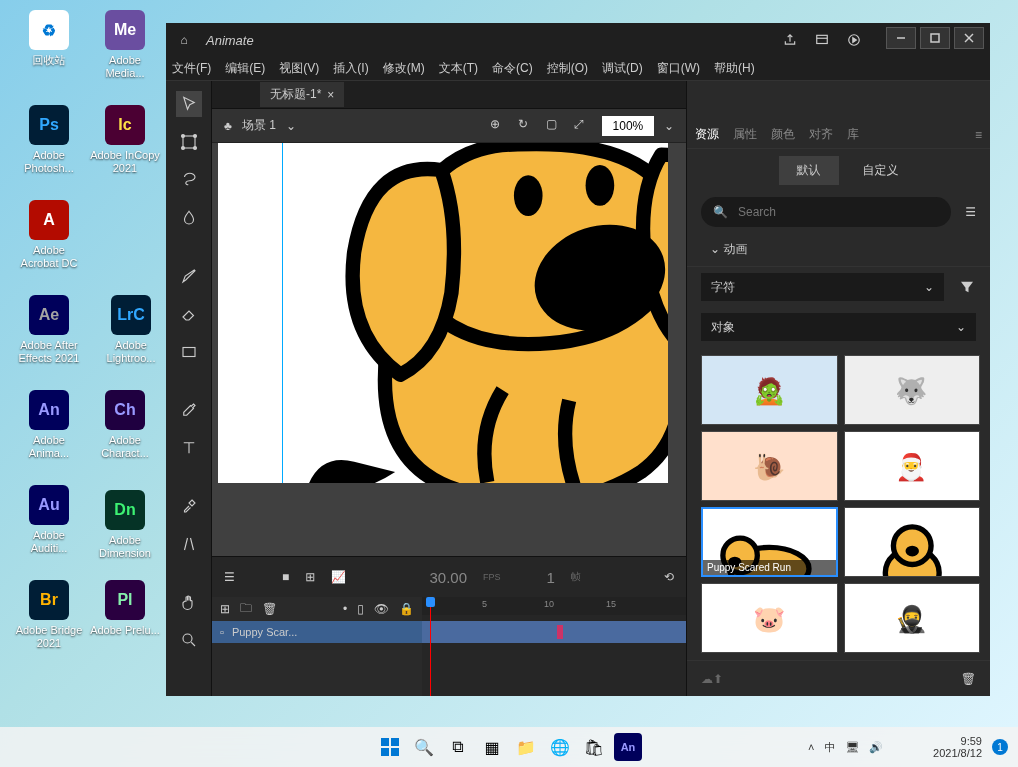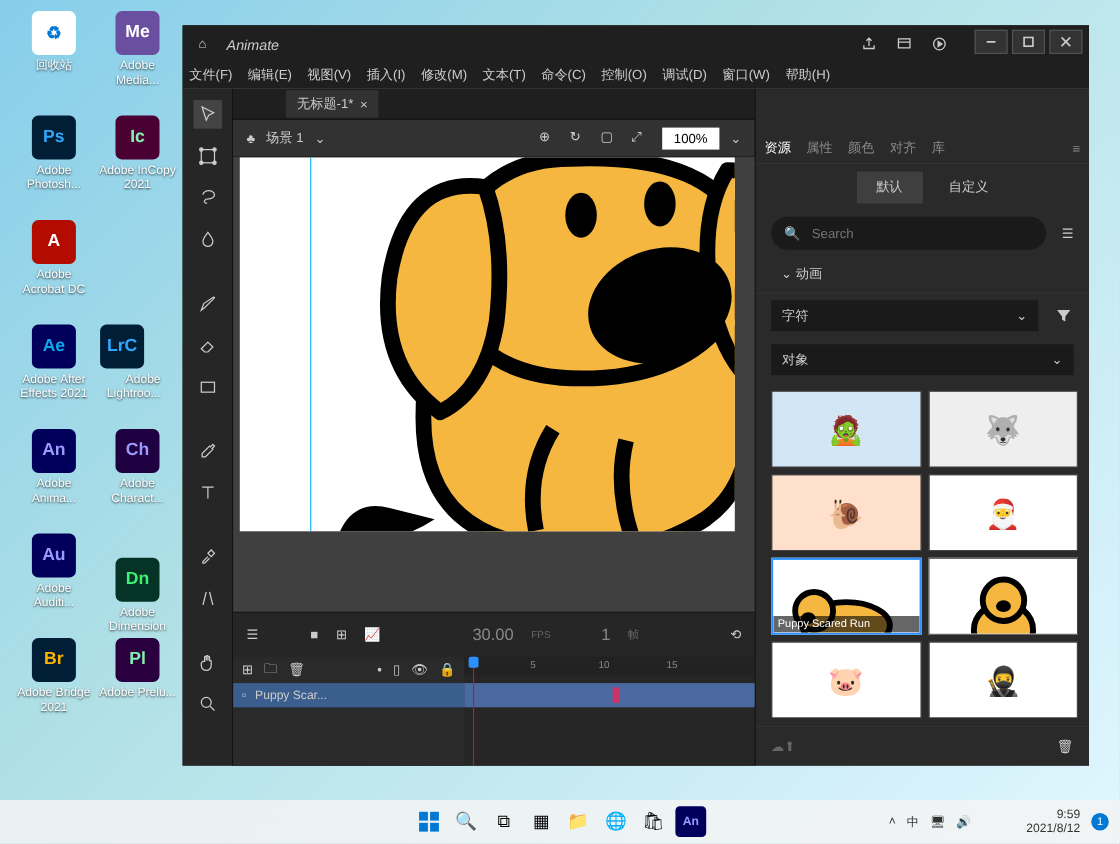--- a/index.html
+++ b/index.html
@@ -94,48 +94,48 @@
     </div>
     <div class="dicon" style="left: 90px; top: 10px;">
       <div class="box" style="background:#6a4ea0;color:#fff">Me</div>
       <div class="lbl">Adobe Media...</div>
     </div>
     <div class="dicon" style="left: 14px; top: 105px;">
       <div class="box" style="background:#001E36;color:#31A8FF">Ps</div>
       <div class="lbl">Adobe Photosh...</div>
     </div>
     <div class="dicon" style="left: 90px; top: 105px;">
-      <div class="box" style="background:#4B0033;color:#86efac">Ic</div>
+      <div class="box" style="background:#4B0033;color:#fde047">Ic</div>
       <div class="lbl">Adobe InCopy 2021</div>
     </div>
     <div class="dicon" style="left: 14px; top: 200px;">
       <div class="box" style="background:#B30B00;color:#fff">A</div>
       <div class="lbl">Adobe Acrobat DC</div>
     </div>
     <div class="dicon" style="left: 14px; top: 295px;">
-      <div class="box" style="background:#00005B;color:#0ea5e9">Ae</div>
+      <div class="box" style="background:#00005B;color:#a3a3a3">Ae</div>
       <div class="lbl">Adobe After Effects 2021</div>
     </div>
-    <div class="dicon" style="left: 76px; top: 295px; text-align: right;">
+    <div class="dicon" style="left: 96px; top: 295px;">
       <div class="box" style="background:#001E36;color:#31A8FF">LrC</div>
       <div class="lbl">Adobe Lightroo...</div>
     </div>
     <div class="dicon" style="left: 14px; top: 390px;">
       <div class="box" style="background:#00005B;color:#9999FF">An</div>
       <div class="lbl">Adobe Anima...</div>
     </div>
     <div class="dicon" style="left: 90px; top: 390px;">
       <div class="box" style="background:#1F0040;color:#9999FF">Ch</div>
       <div class="lbl">Adobe Charact...</div>
     </div>
     <div class="dicon" style="left: 14px; top: 485px;">
       <div class="box" style="background:#00005B;color:#9999FF">Au</div>
       <div class="lbl">Adobe Auditi...</div>
     </div>
-    <div class="dicon" style="left: 90px; top: 507px;">
+    <div class="dicon" style="left: 90px; top: 490px;">
       <div class="box" style="background:#053326;color:#3DF273">Dn</div>
       <div class="lbl">Adobe Dimension</div>
     </div>
     <div class="dicon" style="left: 14px; top: 580px;">
       <div class="box" style="background:#001E36;color:#FFB300">Br</div>
       <div class="lbl">Adobe Bridge 2021</div>
     </div>
     <div class="dicon" style="left: 90px; top: 580px;">
       <div class="box" style="background:#2A0040;color:#86efac">Pl</div>
       <div class="lbl">Adobe Prelu...</div>

